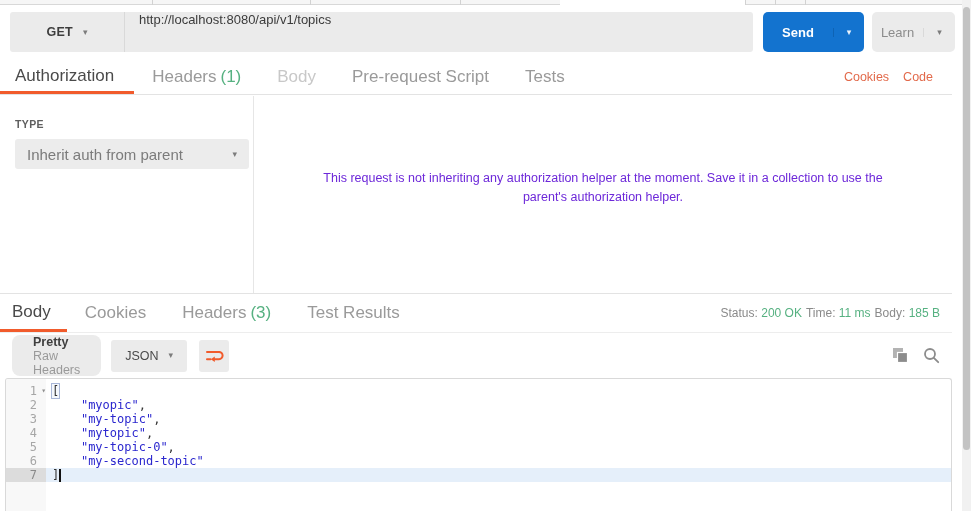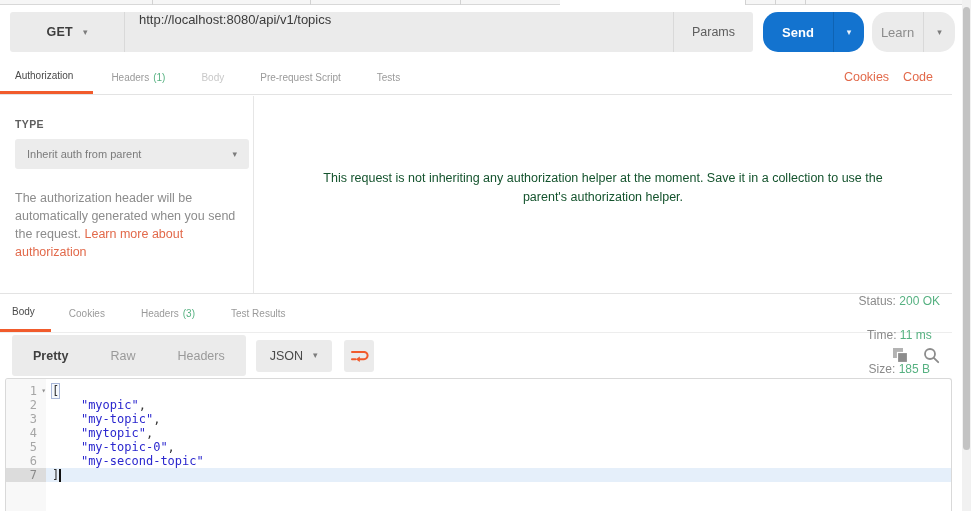--- a/index.html
+++ b/index.html
@@ -19,73 +19,73 @@
   .url-group { flex:1; display:flex; background:#ebebeb; border-radius:3px; overflow:hidden; }
   .method-box { width:115px; display:flex; align-items:center; justify-content:center; gap:10px;
                 border-right:1px solid #d9d9d9; cursor:pointer; }
   .method-box .m-label { font-size:12.5px; font-weight:700; color:#3d3d3d; letter-spacing:.3px; }
   .caret { font-size:9px; color:#7c7c7c; line-height:1; }
   .url-box { flex:1; display:flex; align-items:flex-start; padding:0 14px; }
   .url-box input { width:100%; border:none; background:transparent; outline:none;
                    font-size:13px; color:#3b3b3b; font-family:"Liberation Sans",sans-serif; }
   .params-btn { width:80px; display:flex; align-items:center; justify-content:center;
                 border-left:1px solid #d9d9d9; font-size:12.5px; color:#5d5d5d; cursor:pointer; }
-  .split-btn { display:flex; border-radius:15px; overflow:hidden; }
+  .split-btn { display:flex; border-radius:5px; overflow:hidden;align-items:center; }
   .send-btn { margin-left:10px; background:#1373cf; }
   .send-btn .main { width:70px; display:flex; align-items:center; justify-content:center;
                     color:#fff; font-size:13px; font-weight:700; cursor:pointer; }
   .send-btn .arrow { width:31px; display:flex; align-items:center; justify-content:center;
                      border-left:1px solid #0e63b4; cursor:pointer; }
   .send-btn .caret { color:#eaf3fc; }
   .save-btn { margin-left:8px; background:#ebebeb; }
   .save-btn .main { width:51px; display:flex; align-items:center; justify-content:center;
                     color:#8c8c8c; font-size:13px; cursor:pointer; }
   .save-btn .arrow { width:32px; display:flex; align-items:center; justify-content:center;
                      border-left:1px solid #d9d9d9; cursor:pointer; }
 
   
   #request-tabs { position:absolute; top:60px; left:0; width:952px; height:35px;
                   border-bottom:1px solid #e3e3e3; display:flex; align-items:stretch; }
-  .rtab { display:flex; align-items:center; padding:0 18px; font-size:10px; color:#9a9a9a;
+  .rtab { display:flex; align-items:center; padding:0 18px; font-size:17px; color:#9a9a9a;
           cursor:pointer; gap:4px; }
   .rtab.first { padding-left:15px; padding-right:20px; }
   .rtab.active { color:#4a4a4a; border-bottom:3px solid #f15b2c; }
   .rtab.disabled { color:#c8c8c8; }
   .count { color:#56b181; }
   #request-tabs .right-links { margin-left:auto; display:flex; align-items:center; gap:14px;
                                padding-right:19px; }
   .text-link { font-size:12.5px; color:#e2694a; cursor:pointer; }
 
   
   #auth-section { position:absolute; top:96px; left:0; width:952px; height:198px;
                   display:flex; border-bottom:1px solid #e3e3e3; background:#fff; }
   #auth-left { width:254px; border-right:1px solid #e6e6e6; padding:22px 27px 0 15px; }
   .type-label { font-size:10.5px; font-weight:700; color:#5e5e5e; letter-spacing:.4px; }
   .auth-select { margin-top:9px; width:234px; height:30px; background:#ececec; border-radius:3px;
                  display:flex; align-items:center; justify-content:space-between; padding:0 12px;
                  cursor:pointer; }
-  .auth-select .sel-val { font-size:11px; color:#7b7b7b; }
+  .auth-select .sel-val { font-size:15px; color:#7b7b7b; }
   .auth-help { margin-top:20px; width:238px; font-size:12.5px; line-height:18px; color:#8c8c8c; }
   .auth-help a { color:#e2694a; text-decoration:none; cursor:pointer; }
   #auth-right { flex:1; display:flex; align-items:center; justify-content:center; padding:0 40px; }
   #auth-right .notice { max-width:600px; text-align:center; font-size:12.5px; line-height:19px;
-                        color:#14532d; margin-top:-14px; }
+                        color:#6d28d9; margin-top:-14px; }
 
   
   #response-header { position:absolute; top:294px; left:0; width:952px; height:39px;
                      border-bottom:1px solid #ededed; display:flex; align-items:stretch; }
   #response-header .rtab.first { padding-left:12px; padding-right:16px; }
-  #response-meta { margin-left:auto; display:flex; align-items:center; gap:20px; padding-right:12px;flex-direction:column; }
+  #response-meta { margin-left:auto; display:flex; align-items:center; gap:4px; padding-right:12px; }
   .meta-item { font-size:12px; color:#8a8a8a; }
   .meta-item .meta-val { color:#56b181; }
 
   
   #response-toolbar { position:absolute; top:333px; left:0; width:952px; height:45px;
                       display:flex; align-items:center; padding-left:12px; }
-  .seg-group { display:flex; background:#ebebeb; border-radius:3px; height:41px; align-items:stretch; }
+  .seg-group { display:flex; background:#ebebeb; border-radius:8px; height:41px; align-items:stretch;flex-direction:column; }
   .seg-item { display:flex; align-items:center; padding:0 21px; font-size:12.5px; color:#9a9a9a;
               cursor:pointer; }
   .seg-item.active { color:#3f3f3f; font-weight:700; }
   .json-btn { margin-left:10px; height:32px; background:#ebebeb; border-radius:3px;
               display:flex; align-items:center; gap:10px; padding:0 14px; cursor:pointer; }
   .json-btn .fmt { font-size:12.5px; color:#4a4a4a; }
   .wrap-btn { margin-left:12px; width:30px; height:32px; background:#ebebeb; border-radius:3px;
               display:flex; align-items:center; justify-content:center; cursor:pointer; }
   .tool-icons { margin-left:auto; display:flex; align-items:center; gap:14px; padding-right:12px; }
   .icon-btn { cursor:pointer; display:flex; align-items:center; }
@@ -133,21 +133,20 @@
 
   <div id="request-bar">
     <div class="url-group">
       <div class="method-box">
         <span class="m-label">GET</span>
         <span class="caret">▾</span>
       </div>
       <div class="url-box">
         <input type="text" value="http://localhost:8080/api/v1/topics" style="">
       </div>
-      <div class="params-btn">Params</div>
     </div>
     <div class="split-btn send-btn">
       <div class="main">Send</div>
       <div class="arrow">
         <span class="caret">▾</span>
       </div>
     </div>
     <div class="split-btn save-btn">
       <div class="main">Learn</div>
       <div class="arrow">
@@ -171,39 +170,38 @@
     </div>
   </div>
 
   <div id="auth-section">
     <div id="auth-left">
       <div class="type-label">TYPE</div>
       <div class="auth-select">
         <span class="sel-val">Inherit auth from parent</span>
         <span class="caret">▾</span>
       </div>
-      <div class="auth-help"><span>The authorization header will be automatically generated when you send the request. </span><a>Learn more about authorization</a></div>
     </div>
     <div id="auth-right">
       <div class="notice">This request is not inheriting any authorization helper at the moment. Save it in a collection to use the parent's authorization helper.</div>
     </div>
   </div>
 
   <div id="response-header">
     <div class="rtab first active">Body</div>
     <div class="rtab">Cookies</div>
     <div class="rtab">
       <span>Headers</span>
       <span class="count">(3)</span>
     </div>
     <div class="rtab">Test Results</div>
     <div id="response-meta">
       <span class="meta-item"><span>Status:</span> <span class="meta-val">200 OK</span></span>
       <span class="meta-item"><span>Time:</span> <span class="meta-val">11 ms</span></span>
-      <span class="meta-item"><span>Size:</span> <span class="meta-val">185 B</span></span>
+      <span class="meta-item"><span>Body:</span> <span class="meta-val">185 B</span></span>
     </div>
   </div>
 
   <div id="response-toolbar">
     <div class="seg-group">
       <div class="seg-item active">Pretty</div>
       <div class="seg-item">Raw</div>
       <div class="seg-item">Headers</div>
     </div>
     <div class="json-btn">

